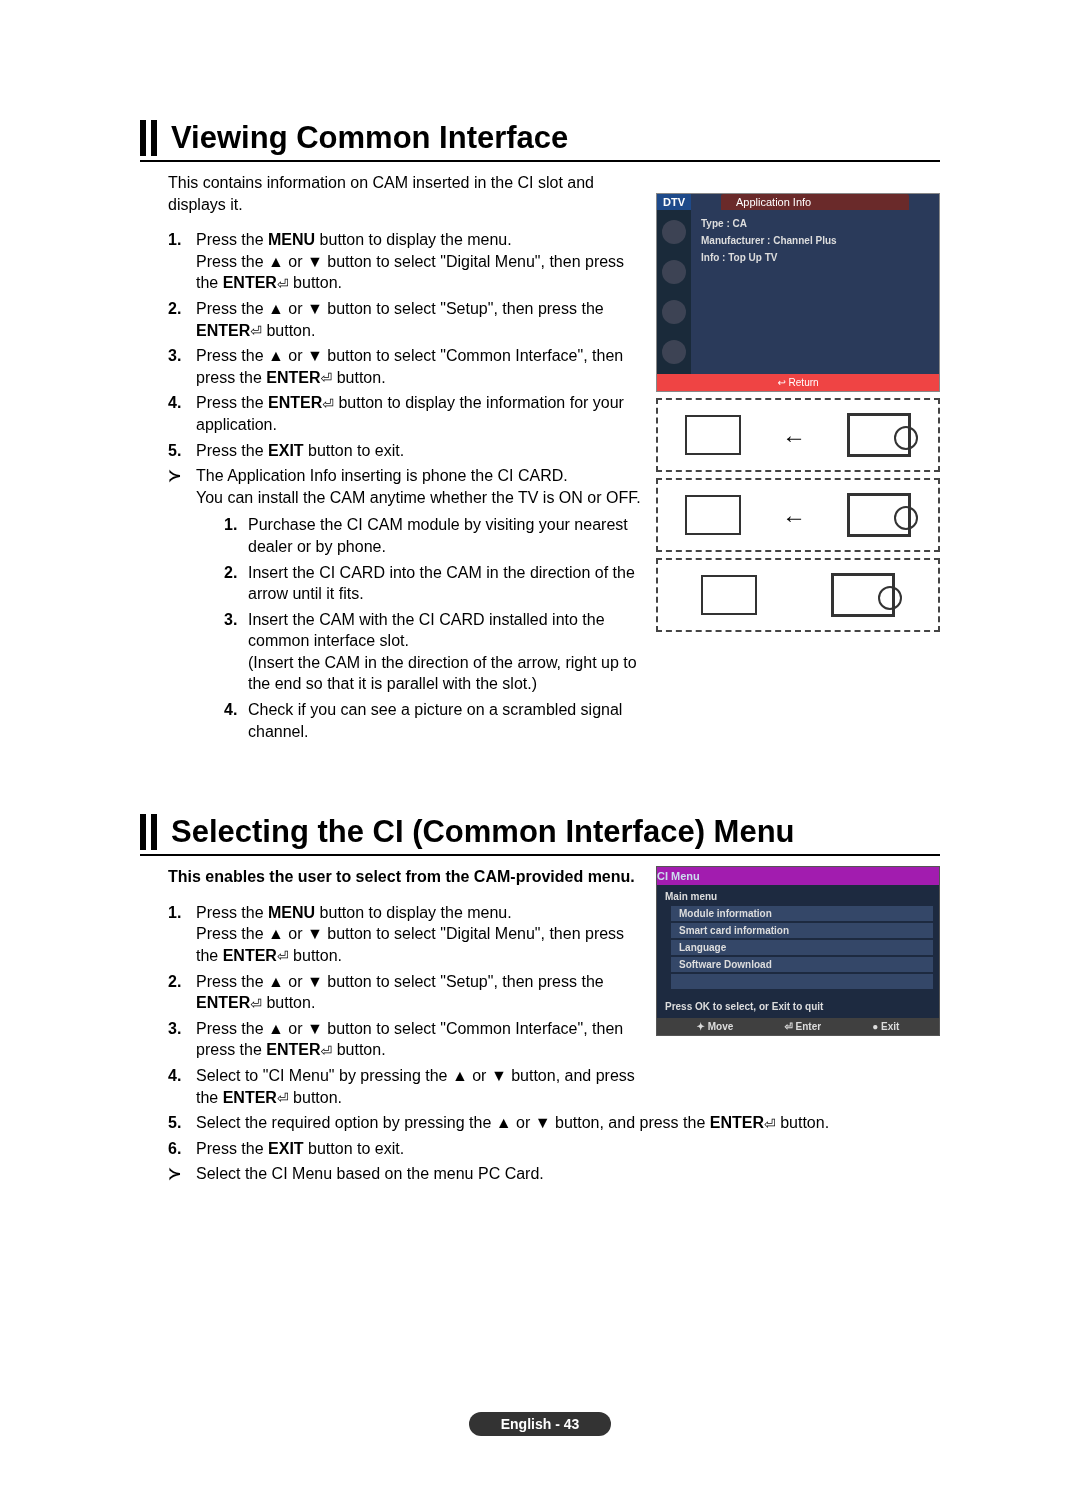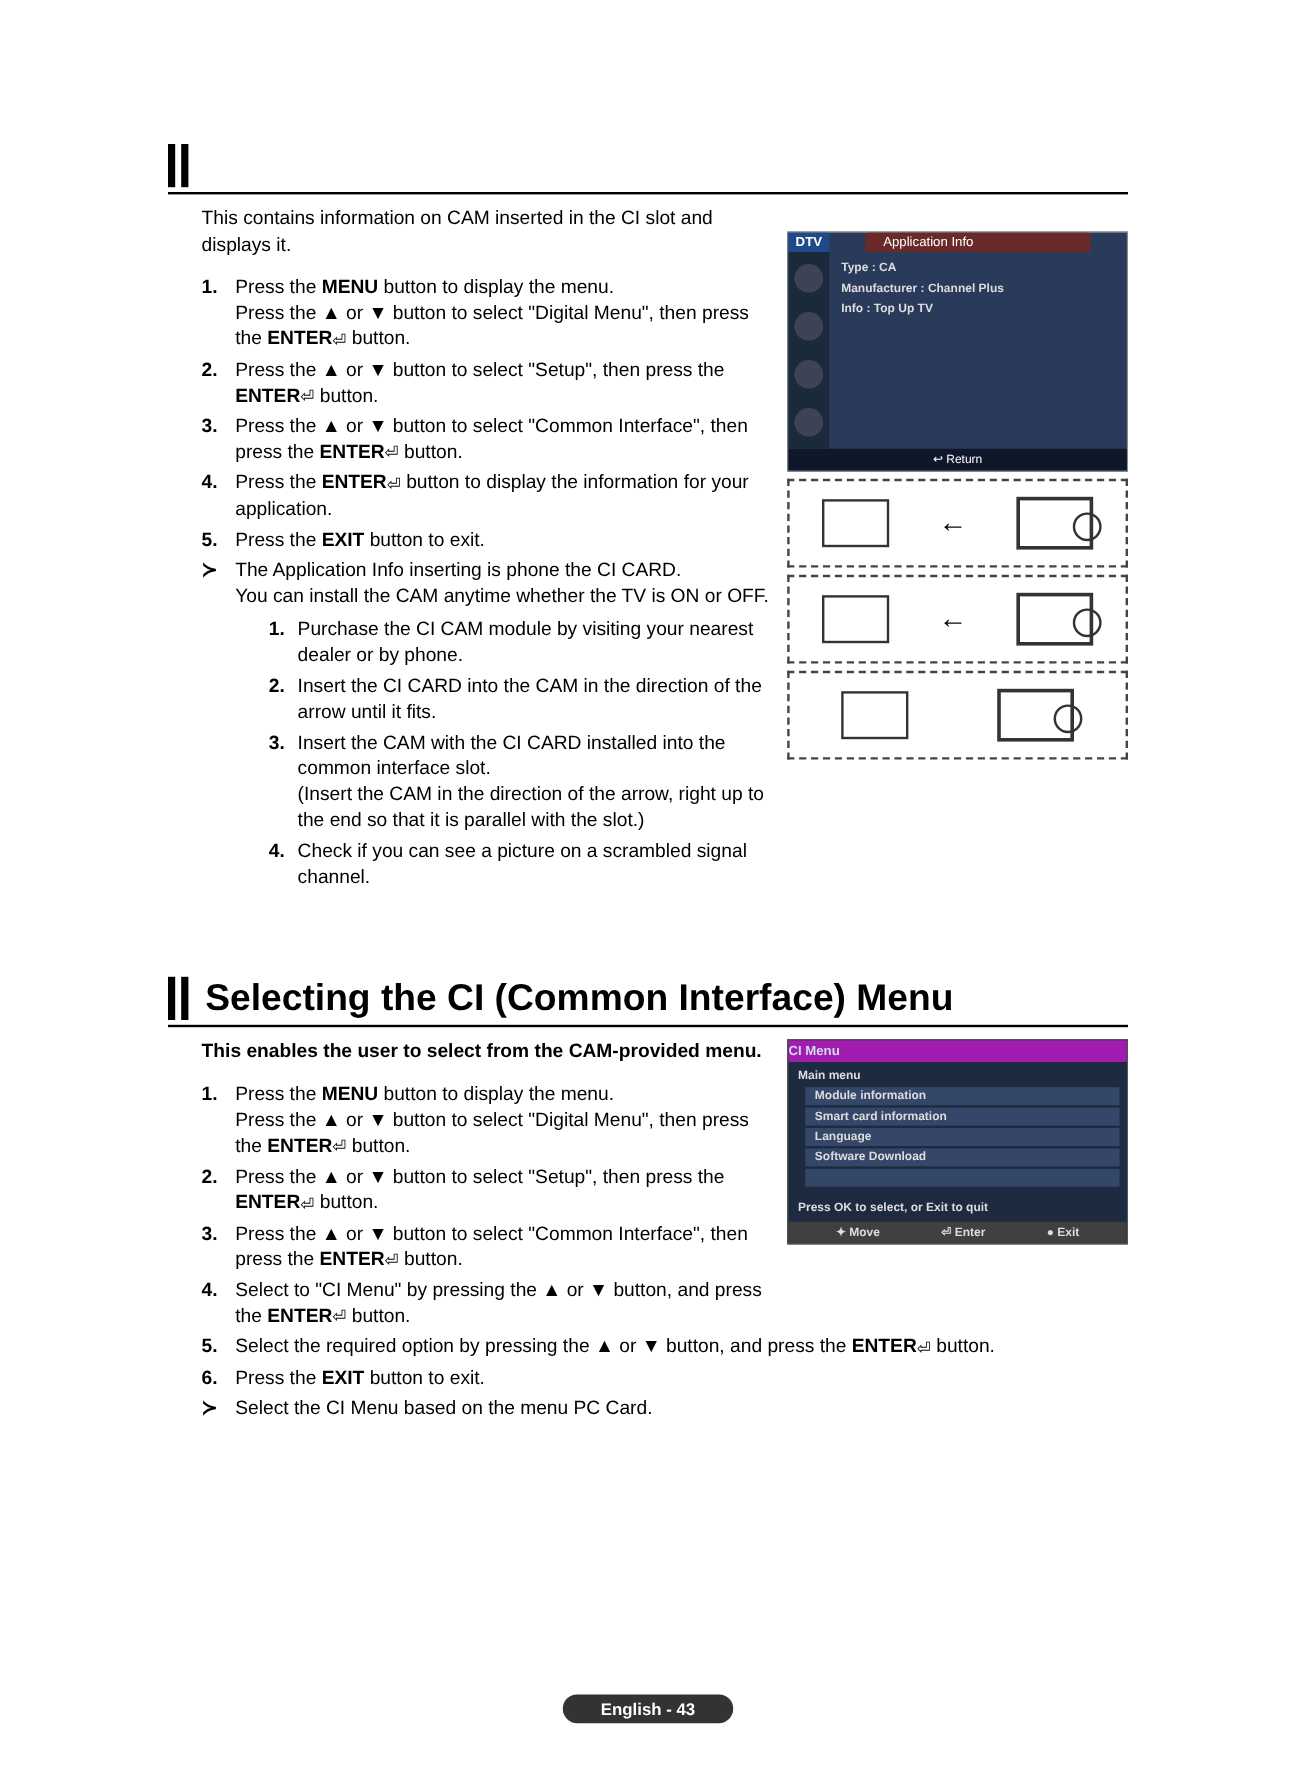--- a/index.html
+++ b/index.html
@@ -128,21 +128,21 @@
     flex: 1;
     padding: 8px 10px;
     min-height: 140px;
   }
   .osd-field { font-weight: bold; margin-bottom: 6px; font-size: 10px; color:#ddd;}
   .osd-return {
     display: flex;
     justify-content: center;
     font-size: 10px;
     padding: 3px 0;
-    background: #0f172a;
+    background: #ef4444;
   }
 
   
   .diagram-stack {
     display: flex;
     flex-direction: column;
     gap: 6px;
     margin-top: 6px;
   }
   .diagram {
@@ -223,20 +223,21 @@
 </head>
 <body>
 
 <div class="page">
 
   <div class="section-title-wrap">
     <div class="title-marks">
       <div class="title-mark"></div>
         <div class="title-mark"></div>
     </div>
+    <div class="section-title">Viewing Common Interface</div>
   </div>
 
   <div class="content-row">
     <div class="text-col">
       <div class="intro">This contains information on CAM inserted in the CI slot and displays it.</div>
 
       <ol class="ol">
         <li>
             <span class="num">1.</span>
             <span>

